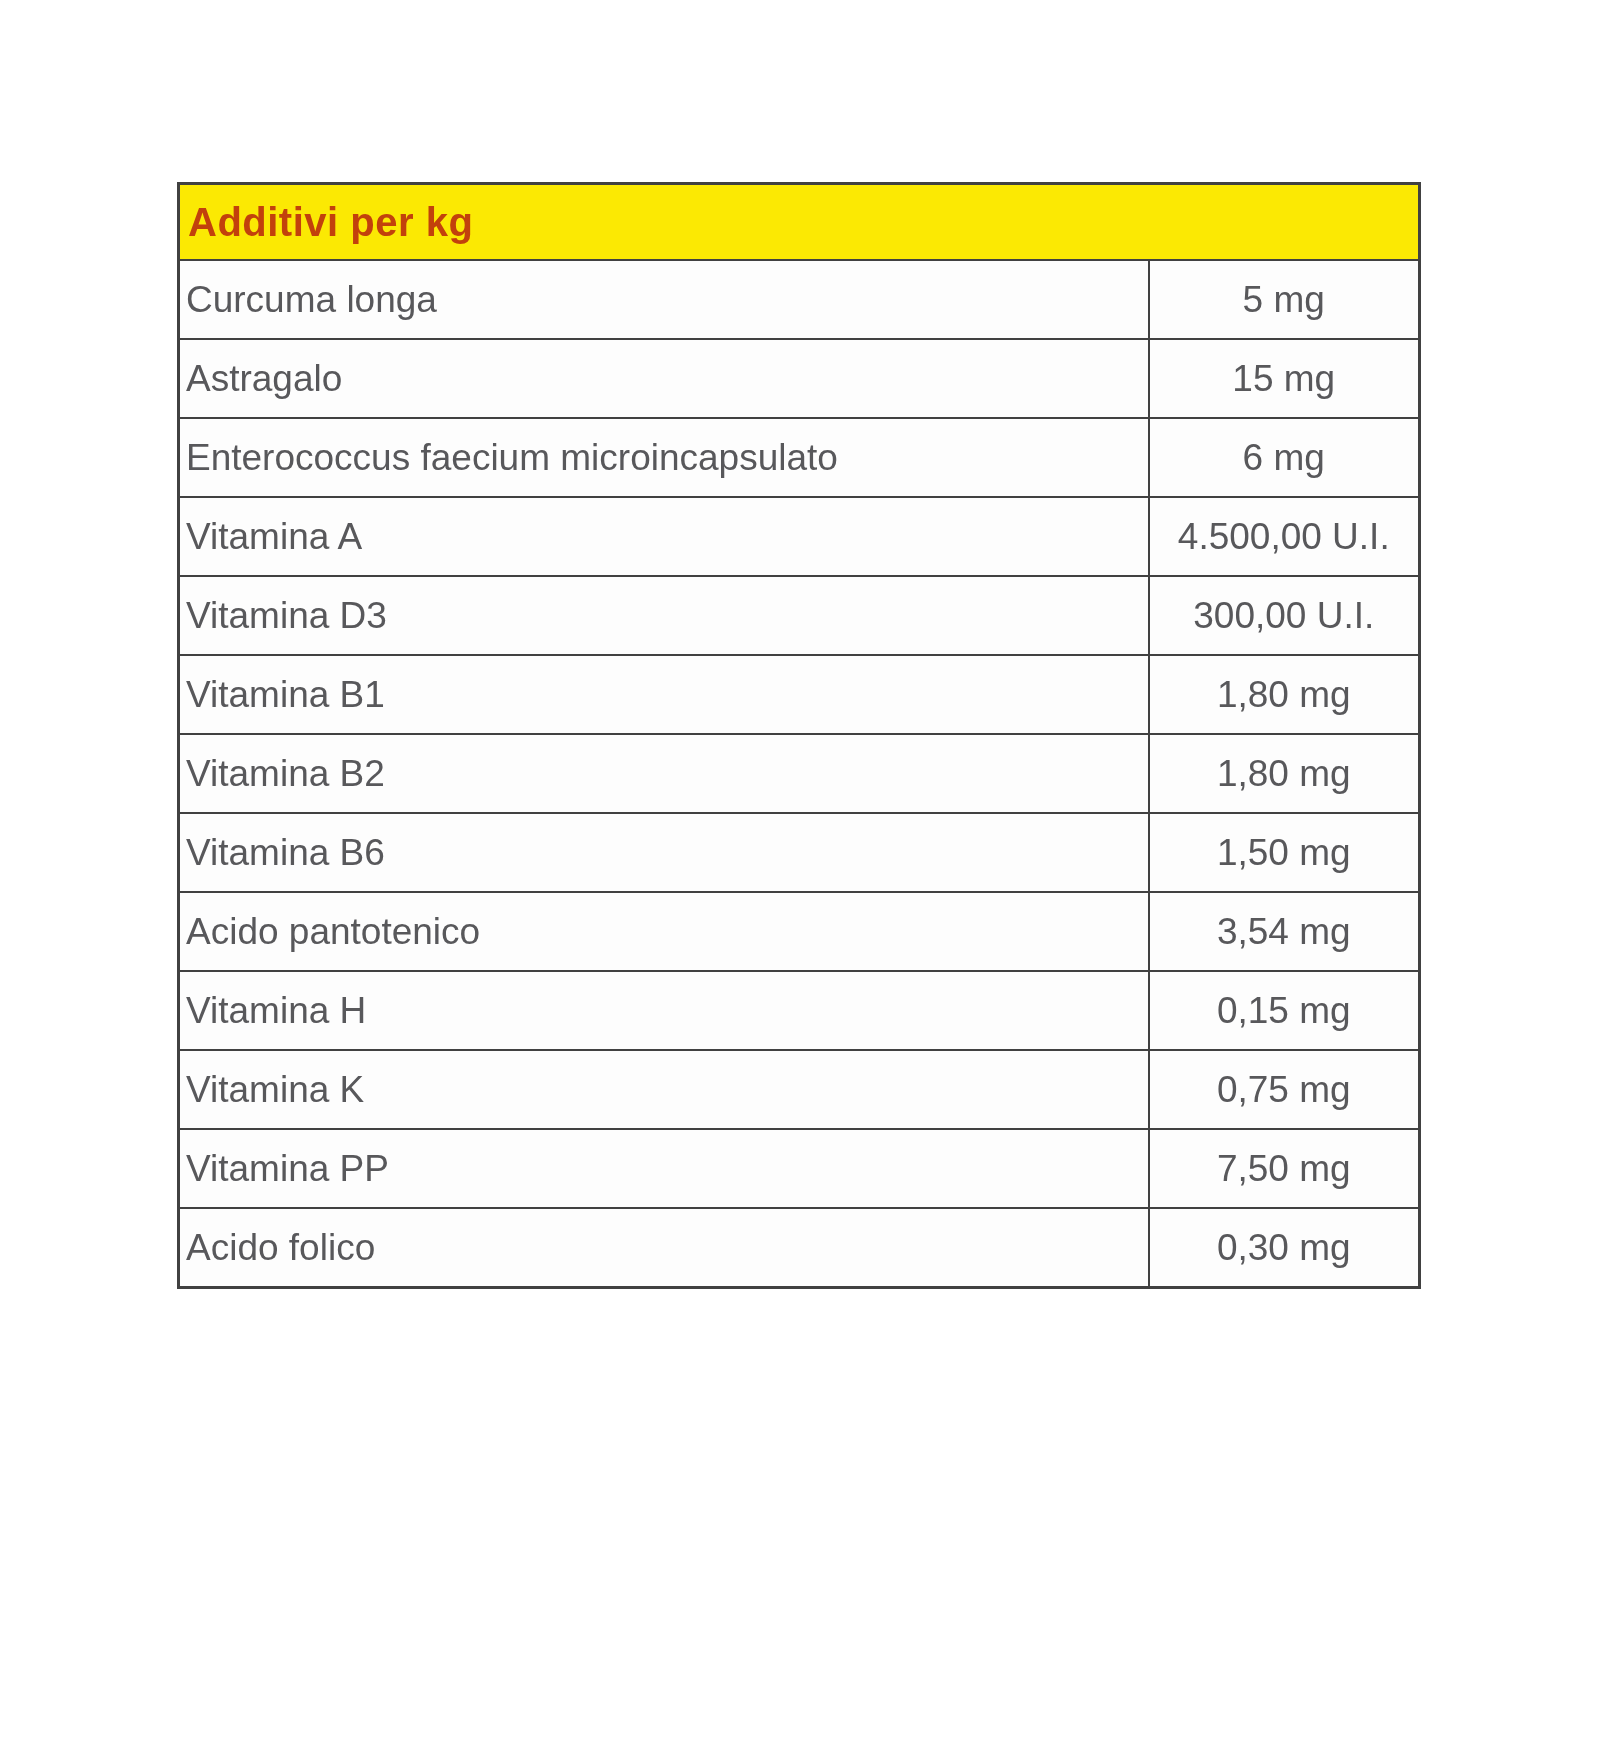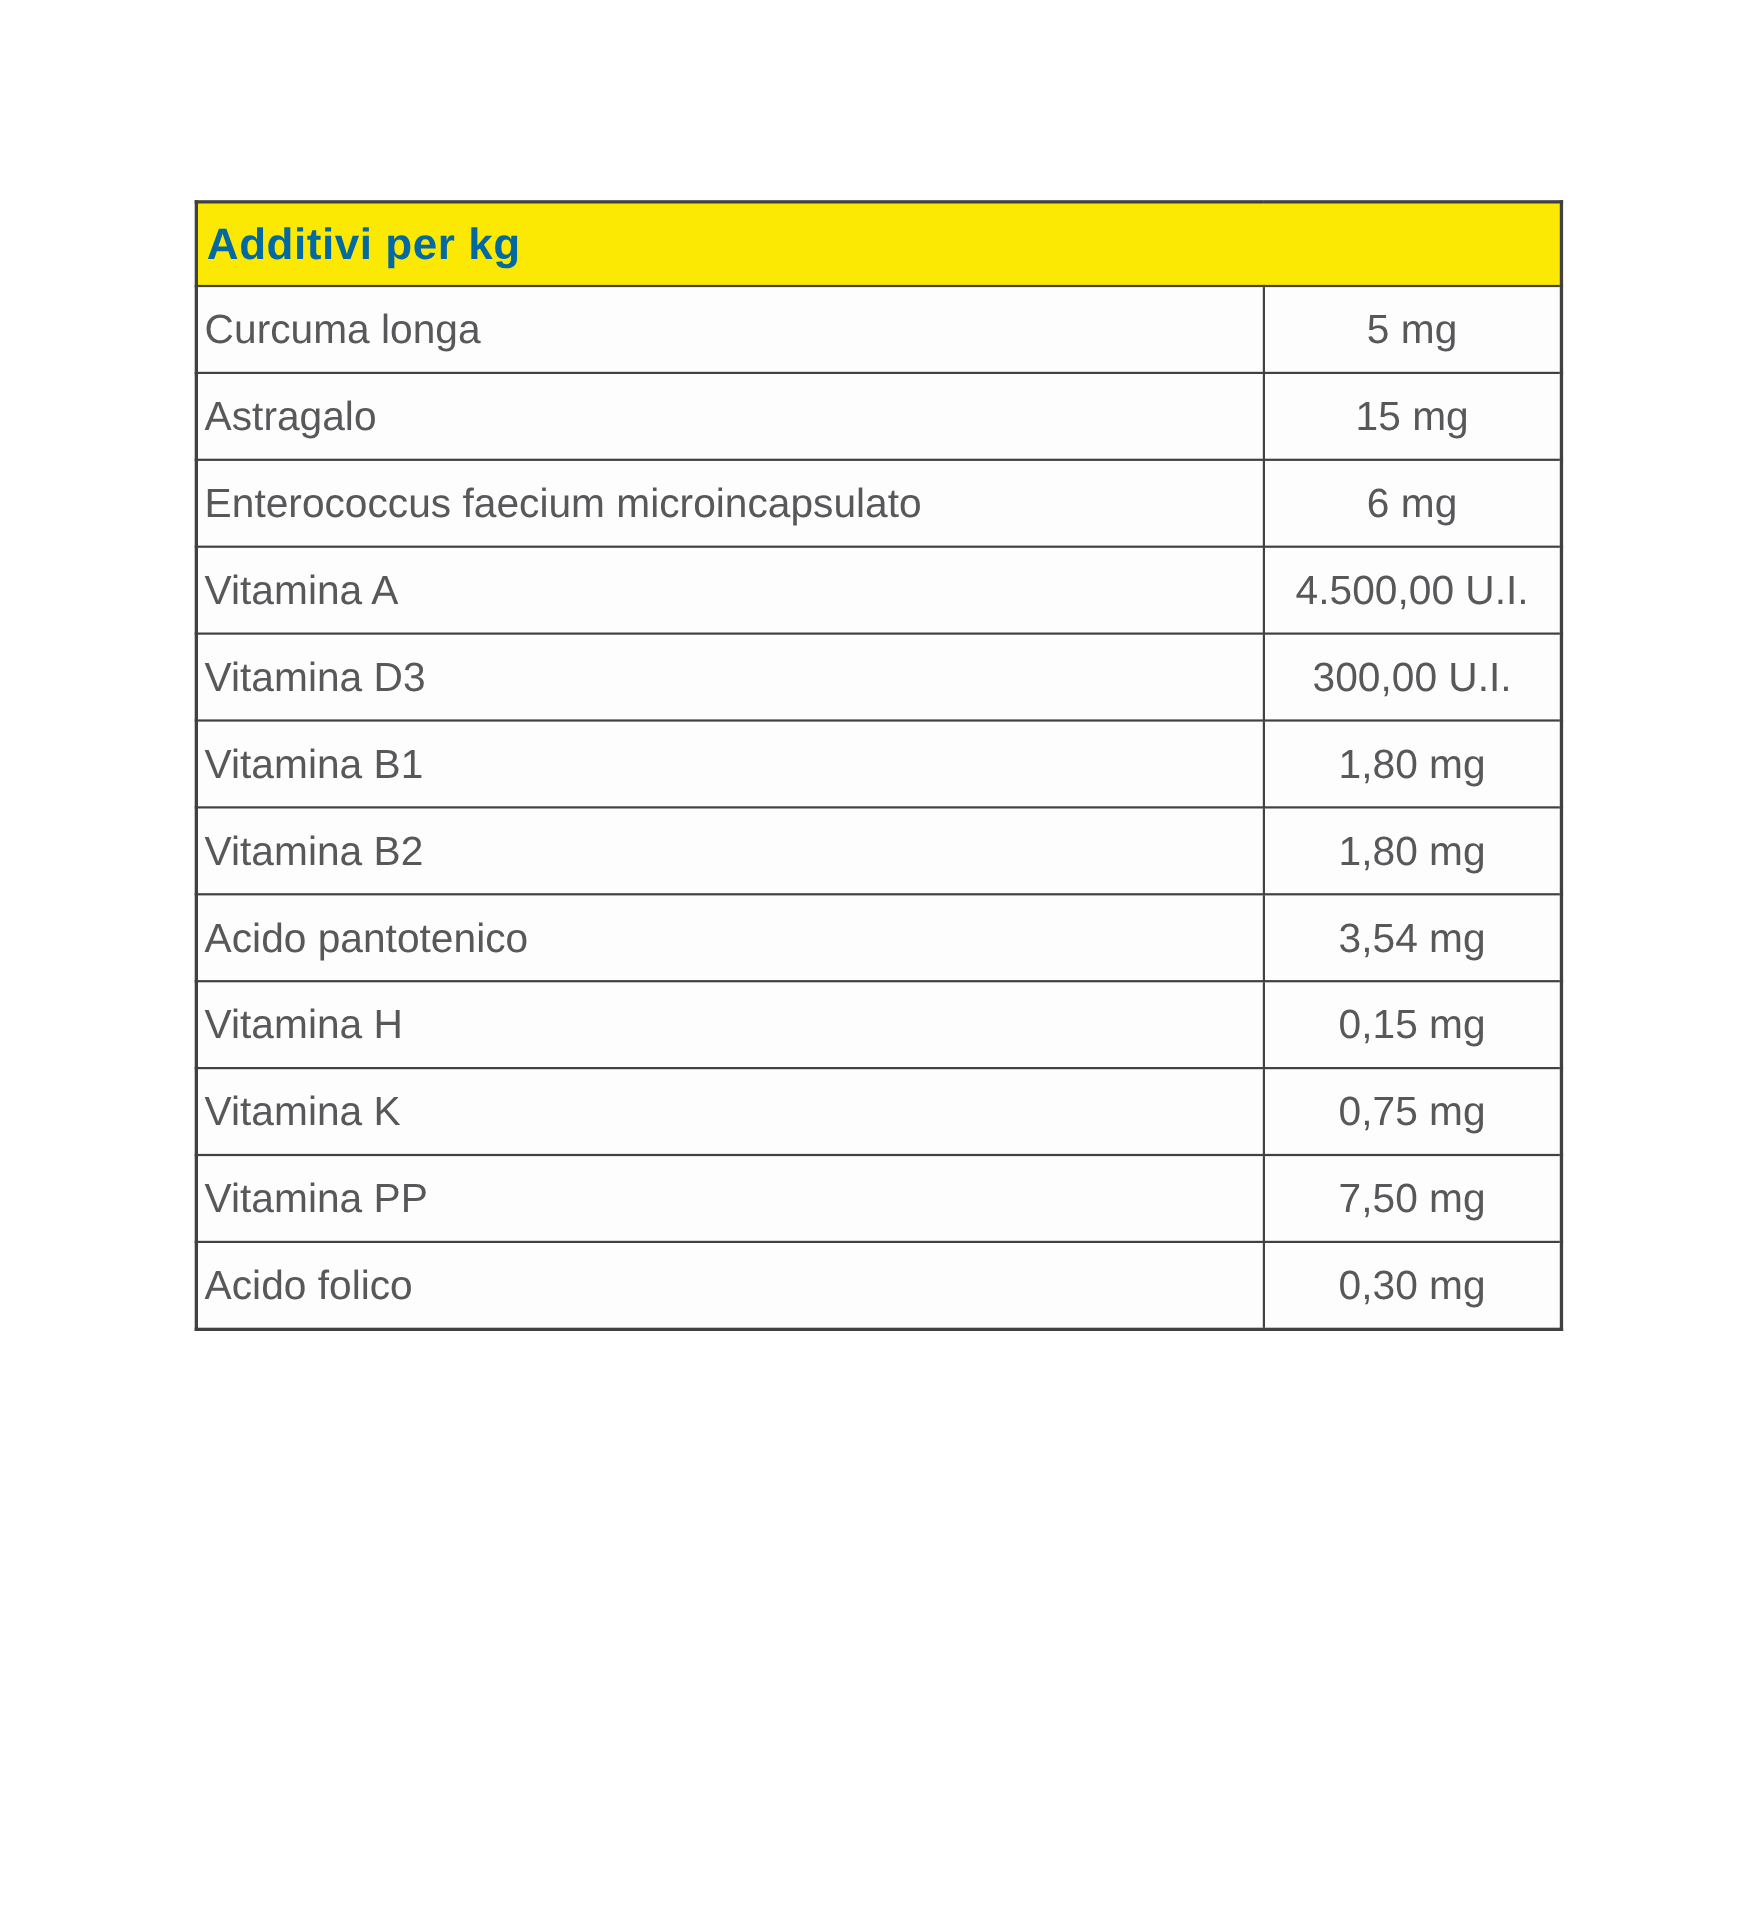--- a/index.html
+++ b/index.html
@@ -21,21 +21,21 @@
     width: 1241px;
     border-collapse: collapse;
     table-layout: fixed;
     border: 3px solid #414141;
   }
   table.additives col.c-label { width: 970px; }
   table.additives col.c-value { width: 271px; }
   table.additives th {
     height: 74px;
     background: #fbe903;
-    color: #0369a1;
+    color: #c2410c;
     font-size: 40px;
     font-weight: bold;
     text-align: left;
     padding: 0 0 0 8px;
     border: 2px solid #414141;
     letter-spacing: 0.5px;
     margin-left: 44px;
   }
   table.additives td {
     height: 77px;
@@ -94,20 +94,24 @@
         </tr>
         <tr>
           <td class="label-cell">Vitamina B1</td>
           <td class="value-cell">1,80 mg</td>
         </tr>
         <tr>
           <td class="label-cell">Vitamina B2</td>
           <td class="value-cell">1,80 mg</td>
         </tr>
         <tr>
+          <td class="label-cell">Vitamina B6</td>
+          <td class="value-cell">1,50 mg</td>
+        </tr>
+        <tr>
           <td class="label-cell">Acido pantotenico</td>
           <td class="value-cell">3,54 mg</td>
         </tr>
         <tr>
           <td class="label-cell">Vitamina H</td>
           <td class="value-cell">0,15 mg</td>
         </tr>
         <tr>
           <td class="label-cell">Vitamina K</td>
           <td class="value-cell">0,75 mg</td>

